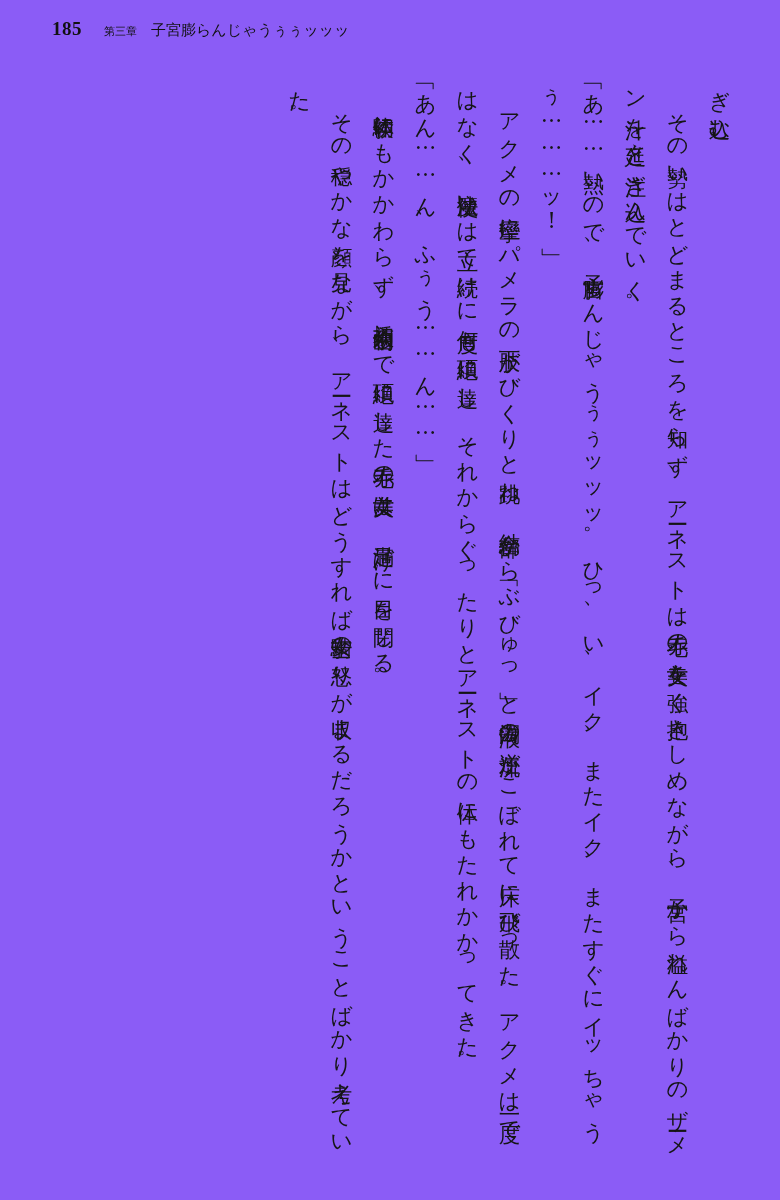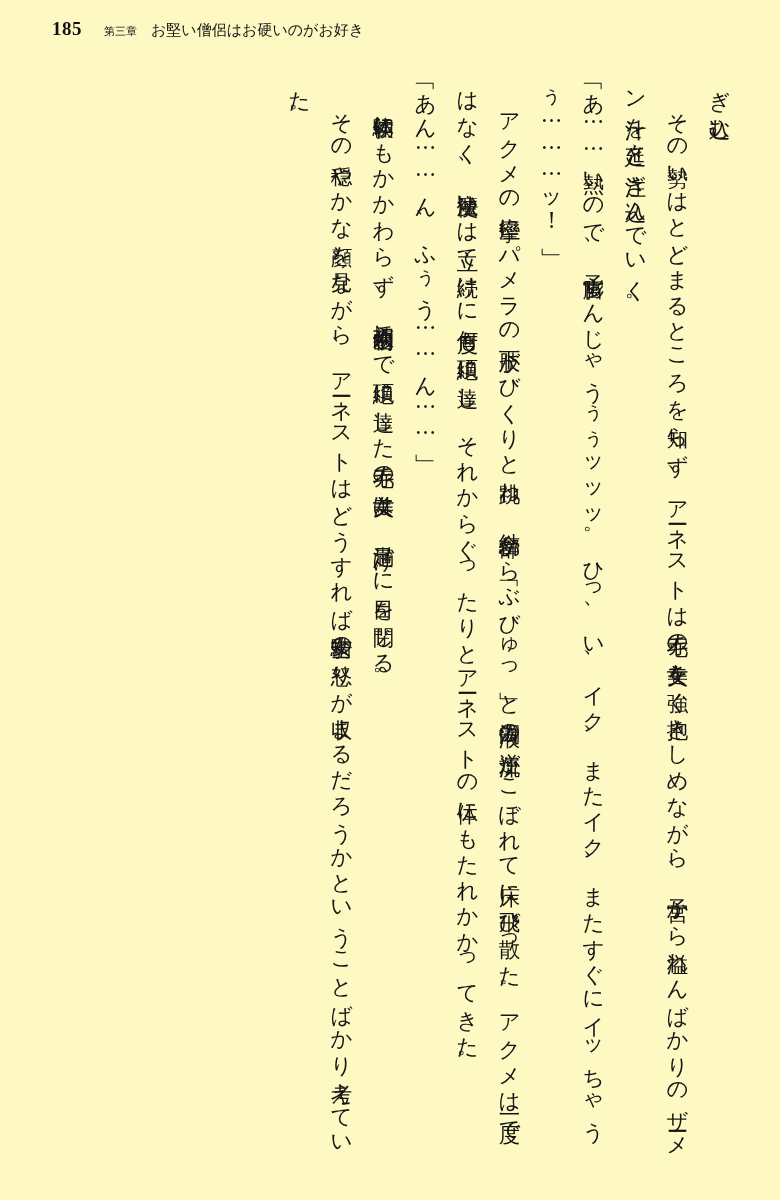--- a/index.html
+++ b/index.html
@@ -13,21 +13,21 @@
     font-family: "Liberation Serif", "DejaVu Serif", serif;
     color: #1a1a1a;
     overflow: hidden;
     position: relative;
   }
   .page {
     width: 780px;
     height: 1200px;
     position: relative;
     box-sizing: border-box;
-    background: #fef9c3;
+    background: #8b5cf6;
   }
 
   
   .page-header {
     position: absolute;
     top: 18px;
     left: 0;
     width: 780px;
     height: 34px;
     display: flex;
@@ -90,21 +90,21 @@
   }
 </style>
 </head>
 <body>
 
 <div class="page">
 
   <div class="page-header">
     <span class="folio">185</span>
     <span class="chapter-no">第三章</span>
-    <span class="chapter-title">お堅い僧侶はお硬いのがお好き</span>
+    <span class="chapter-title">子宮膨らんじゃうぅぅッッッ</span>
   </div>
 
   <div class="body-area">
     <div class="vtext" id="vtext">
         <p>ぎ込む。</p>
         <p class="indent">その勢いはとどまるところを知らず、アーネストは赤毛の美女を強く抱きしめながら、子宮から溢れんばかりのザーメン汁を延々と注ぎ込んでいく。</p>
         <p>「あ……熱いので、子宮膨らんじゃうぅぅッッッ。ひっ、い、イク、またイク、またすぐにイッちゃうぅ………ッ!」</p>
         <p class="indent">アクメの痙攣にパメラの下肢がびくりと跳ね、結合部から「ぶびゅっ」と白濁液の逆流がこぼれて床に飛び散った。アクメは一度ではなく、魔法使いは立て続けに何度も絶頂に達し、それからぐったりとアーネストの体にもたれかかってきた。</p>
         <p>「あん……ん、ふぅう……ん……」</p>
         <p class="indent">初体験にもかかわらず、初挿入初中出しで絶頂に達した赤毛の美女は、満足げに目を閉じる。</p>

